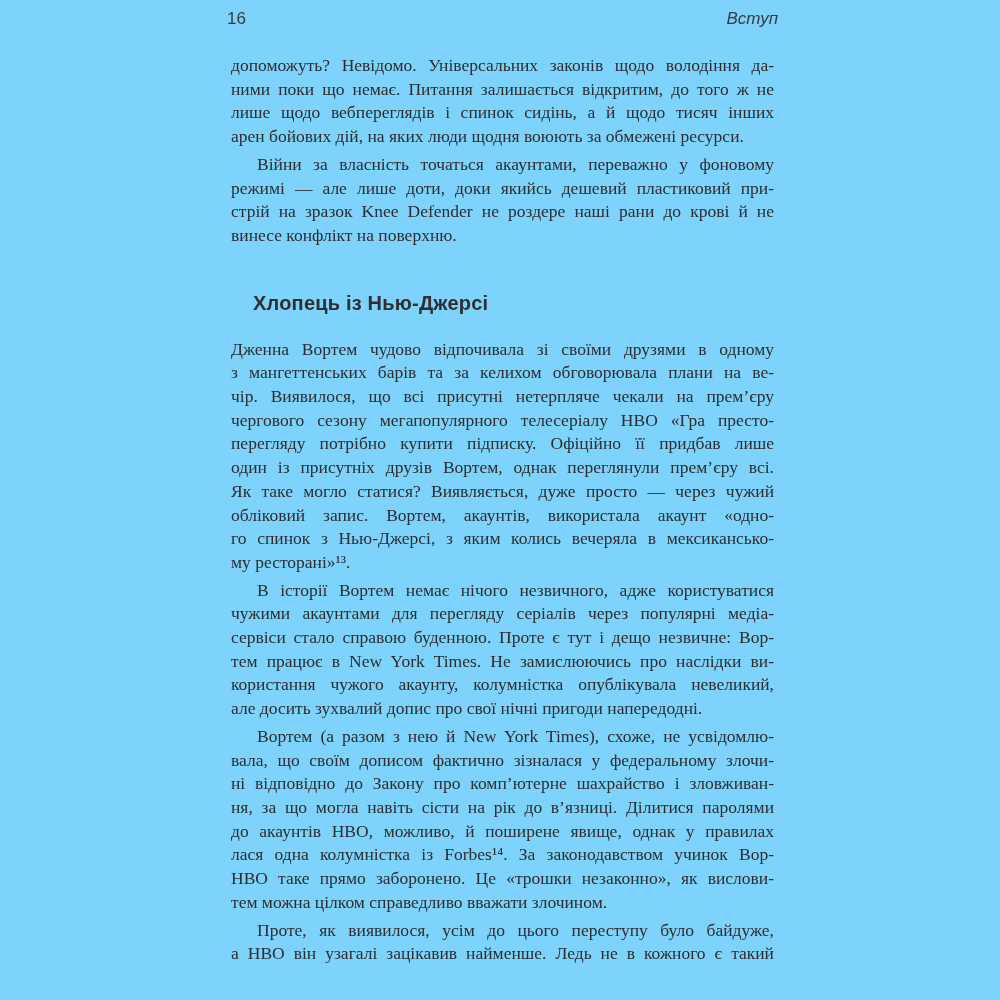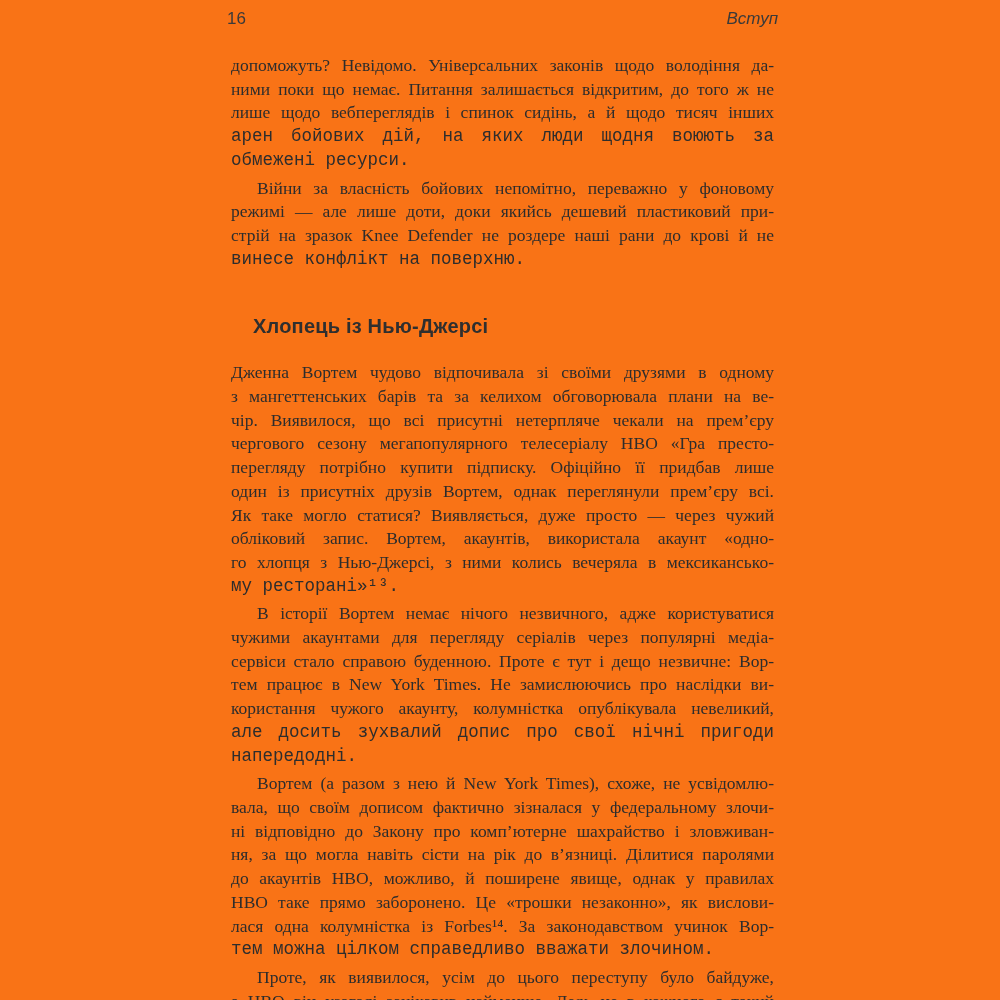--- a/index.html
+++ b/index.html
@@ -7,21 +7,21 @@
     padding: 0;
     width: 1000px;
     height: 1000px;
     background: #fcfcfc;
     overflow: hidden;
   }
   .page {
     position: relative;
     width: 1000px;
     height: 1000px;
-    background: #f97316;
+    background: #7dd3fc;
   }
   .running-head {
     position: absolute;
     left: 227px;
     top: 9px;
     width: 551px;
     display: flex;
     justify-content: space-between;
     align-items: baseline;
     font-family: "Liberation Sans", sans-serif;
@@ -45,21 +45,20 @@
     margin: 4px;
     padding: 0;
   }
   .ln {
     display: block;
     text-align: justify;
     text-align-last: justify;
   }
   .ln.last {
     text-align-last: left;
-    font-family: Liberation Mono, monospace;
   }
   .ln.first-indent {
     text-indent: 26px;
   }
   h2.section-heading {
     font-family: "Liberation Sans", sans-serif;
     font-size: 20px;
     font-weight: 600;
     line-height: 26px;
     color: #2f2f2f;
@@ -77,54 +76,54 @@
     <span class="chap">Вступ</span>
   </header>
   <main class="body-text">
       <p>
         <span class="ln">допоможуть? Невідомо. Універсальних законів щодо володіння да-</span>
         <span class="ln">ними поки що немає. Питання залишається відкритим, до того ж не</span>
         <span class="ln">лише щодо вебпереглядів і спинок сидінь, а й щодо тисяч інших</span>
         <span class="ln last">арен бойових дій, на яких люди щодня воюють за обмежені ресурси.</span>
       </p>
       <p>
-        <span class="ln first-indent">Війни за власність бойових непомітно, переважно у фоновому</span>
+        <span class="ln first-indent">Війни за власність точаться акаунтами, переважно у фоновому</span>
         <span class="ln">режимі — але лише доти, доки якийсь дешевий пластиковий при-</span>
         <span class="ln">стрій на зразок Knee Defender не роздере наші рани до крові й не</span>
         <span class="ln last">винесе конфлікт на поверхню.</span>
       </p>
       <h2 class="section-heading">Хлопець із Нью-Джерсі</h2>
       <p>
         <span class="ln">Дженна Вортем чудово відпочивала зі своїми друзями в одному</span>
         <span class="ln">з мангеттенських барів та за келихом обговорювала плани на ве-</span>
         <span class="ln">чір. Виявилося, що всі присутні нетерпляче чекали на прем’єру</span>
         <span class="ln">чергового сезону мегапопулярного телесеріалу НВО «Гра престо-</span>
         <span class="ln">перегляду потрібно купити підписку. Офіційно її придбав лише</span>
         <span class="ln">один із присутніх друзів Вортем, однак переглянули прем’єру всі.</span>
         <span class="ln">Як таке могло статися? Виявляється, дуже просто — через чужий</span>
         <span class="ln">обліковий запис. Вортем, акаунтів, використала акаунт «одно-</span>
-        <span class="ln">го хлопця з Нью-Джерсі, з ними колись вечеряла в мексикансько-</span>
+        <span class="ln">го спинок з Нью-Джерсі, з яким колись вечеряла в мексикансько-</span>
         <span class="ln last">му ресторані»¹³.</span>
       </p>
       <p>
         <span class="ln first-indent">В історії Вортем немає нічого незвичного, адже користуватися</span>
         <span class="ln">чужими акаунтами для перегляду серіалів через популярні медіа-</span>
         <span class="ln">сервіси стало справою буденною. Проте є тут і дещо незвичне: Вор-</span>
         <span class="ln">тем працює в New York Times. Не замислюючись про наслідки ви-</span>
         <span class="ln">користання чужого акаунту, колумністка опублікувала невеликий,</span>
         <span class="ln last">але досить зухвалий допис про свої нічні пригоди напередодні.</span>
       </p>
       <p>
         <span class="ln first-indent">Вортем (а разом з нею й New York Times), схоже, не усвідомлю-</span>
         <span class="ln">вала, що своїм дописом фактично зізналася у федеральному злочи-</span>
         <span class="ln">ні відповідно до Закону про комп’ютерне шахрайство і зловживан-</span>
         <span class="ln">ня, за що могла навіть сісти на рік до в’язниці. Ділитися паролями</span>
         <span class="ln">до акаунтів НВО, можливо, й поширене явище, однак у правилах</span>
+        <span class="ln">лася одна колумністка із Forbes¹⁴. За законодавством учинок Вор-</span>
         <span class="ln">НВО таке прямо заборонено. Це «трошки незаконно», як вислови-</span>
-        <span class="ln">лася одна колумністка із Forbes¹⁴. За законодавством учинок Вор-</span>
         <span class="ln last">тем можна цілком справедливо вважати злочином.</span>
       </p>
       <p>
         <span class="ln first-indent">Проте, як виявилося, усім до цього переступу було байдуже,</span>
         <span class="ln">а НВО він узагалі зацікавив найменше. Ледь не в кожного є такий</span>
       </p>
     </main>
 </div>
 
 </body></html>

